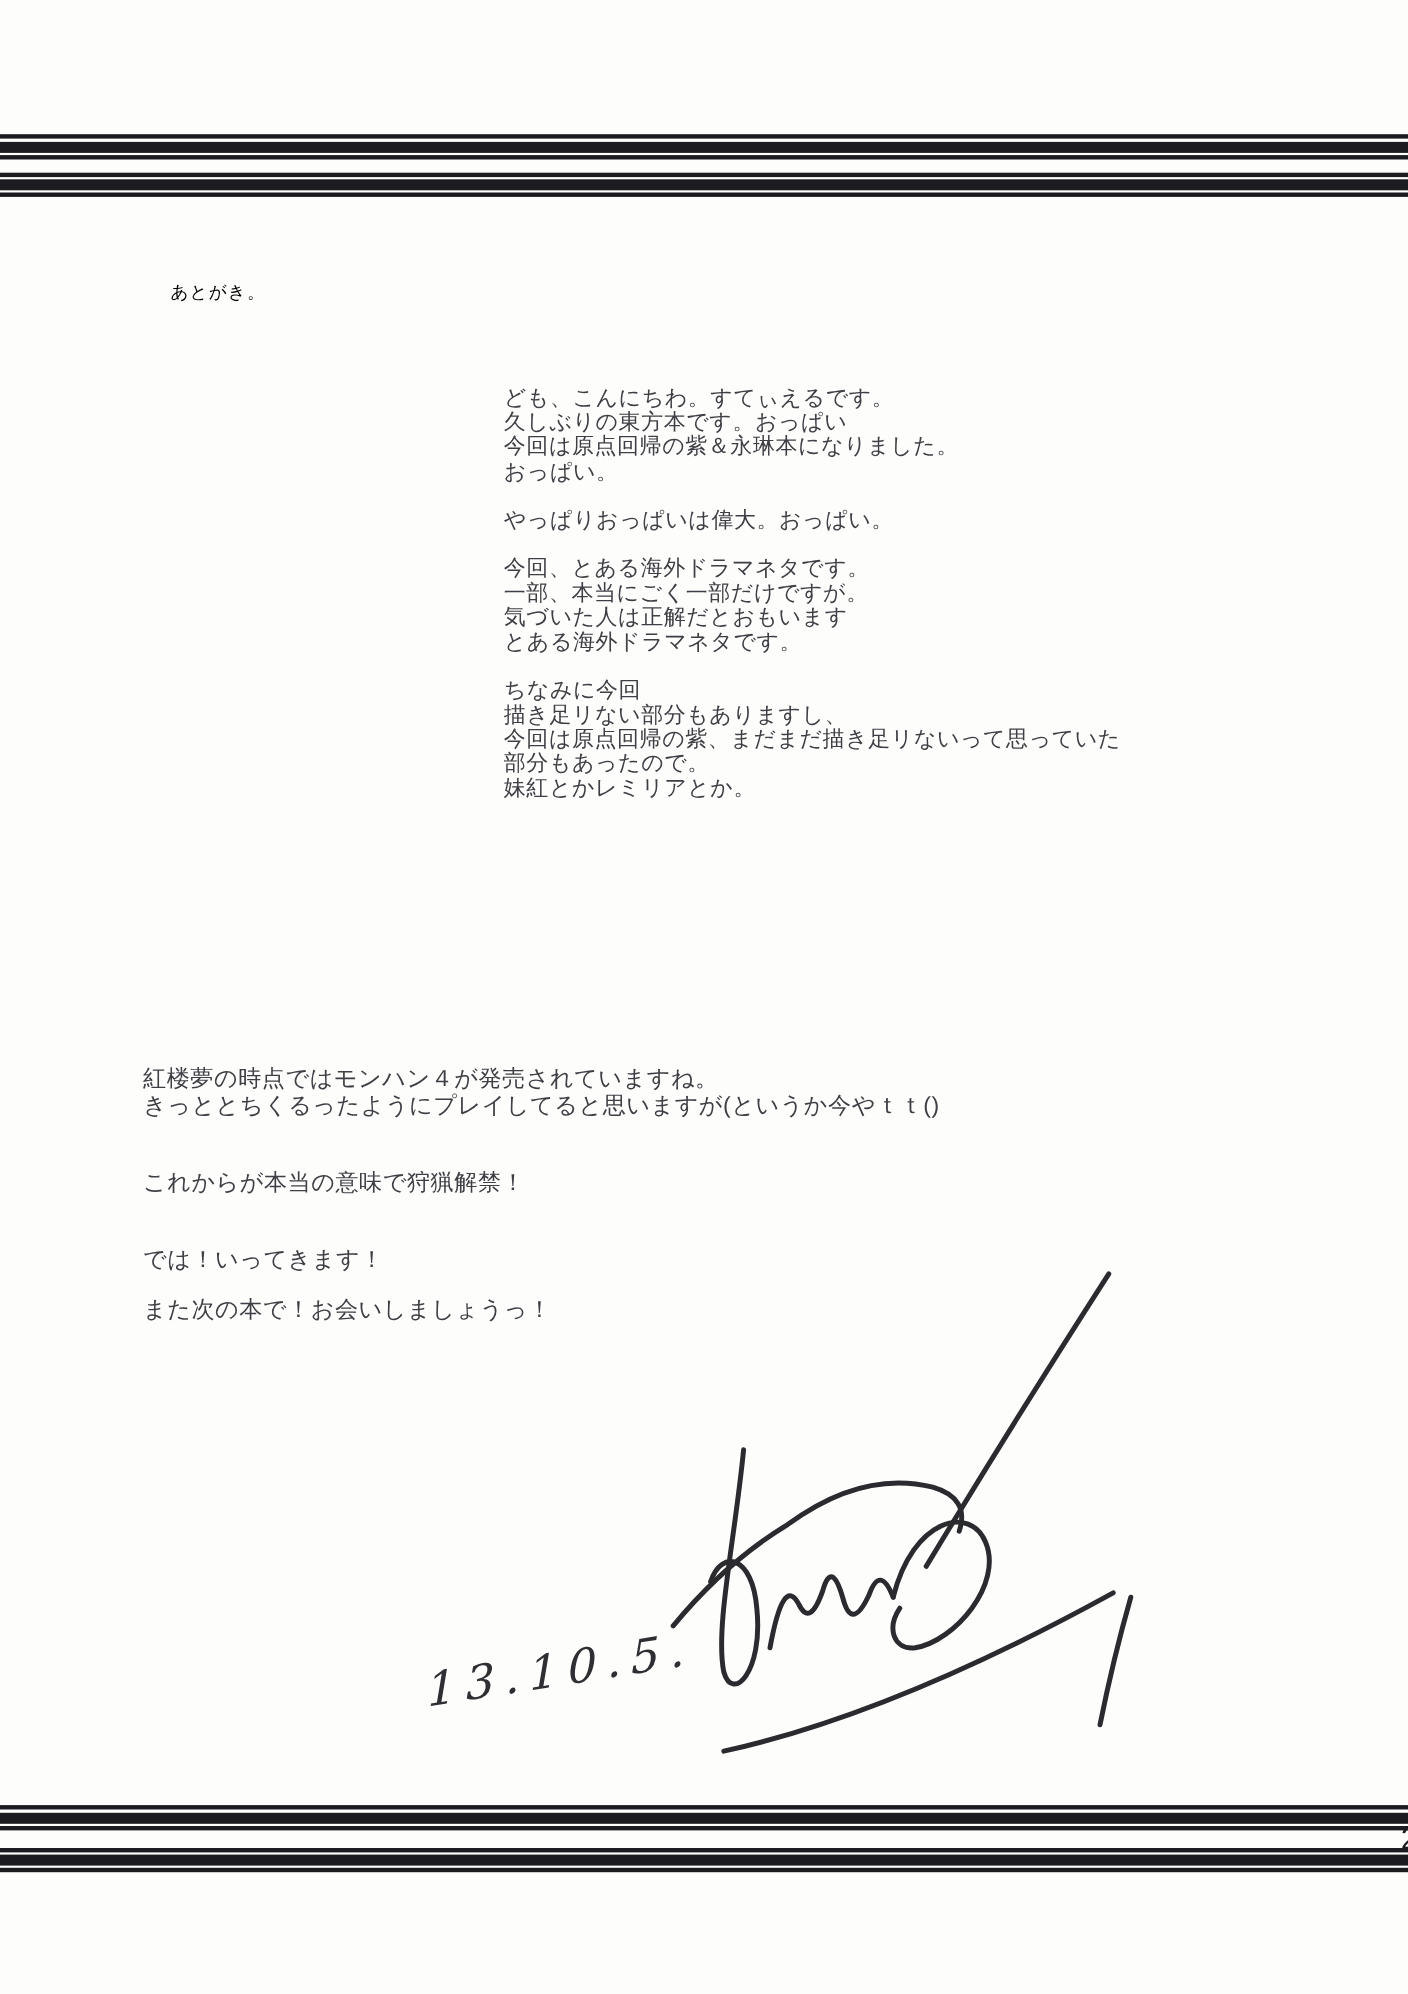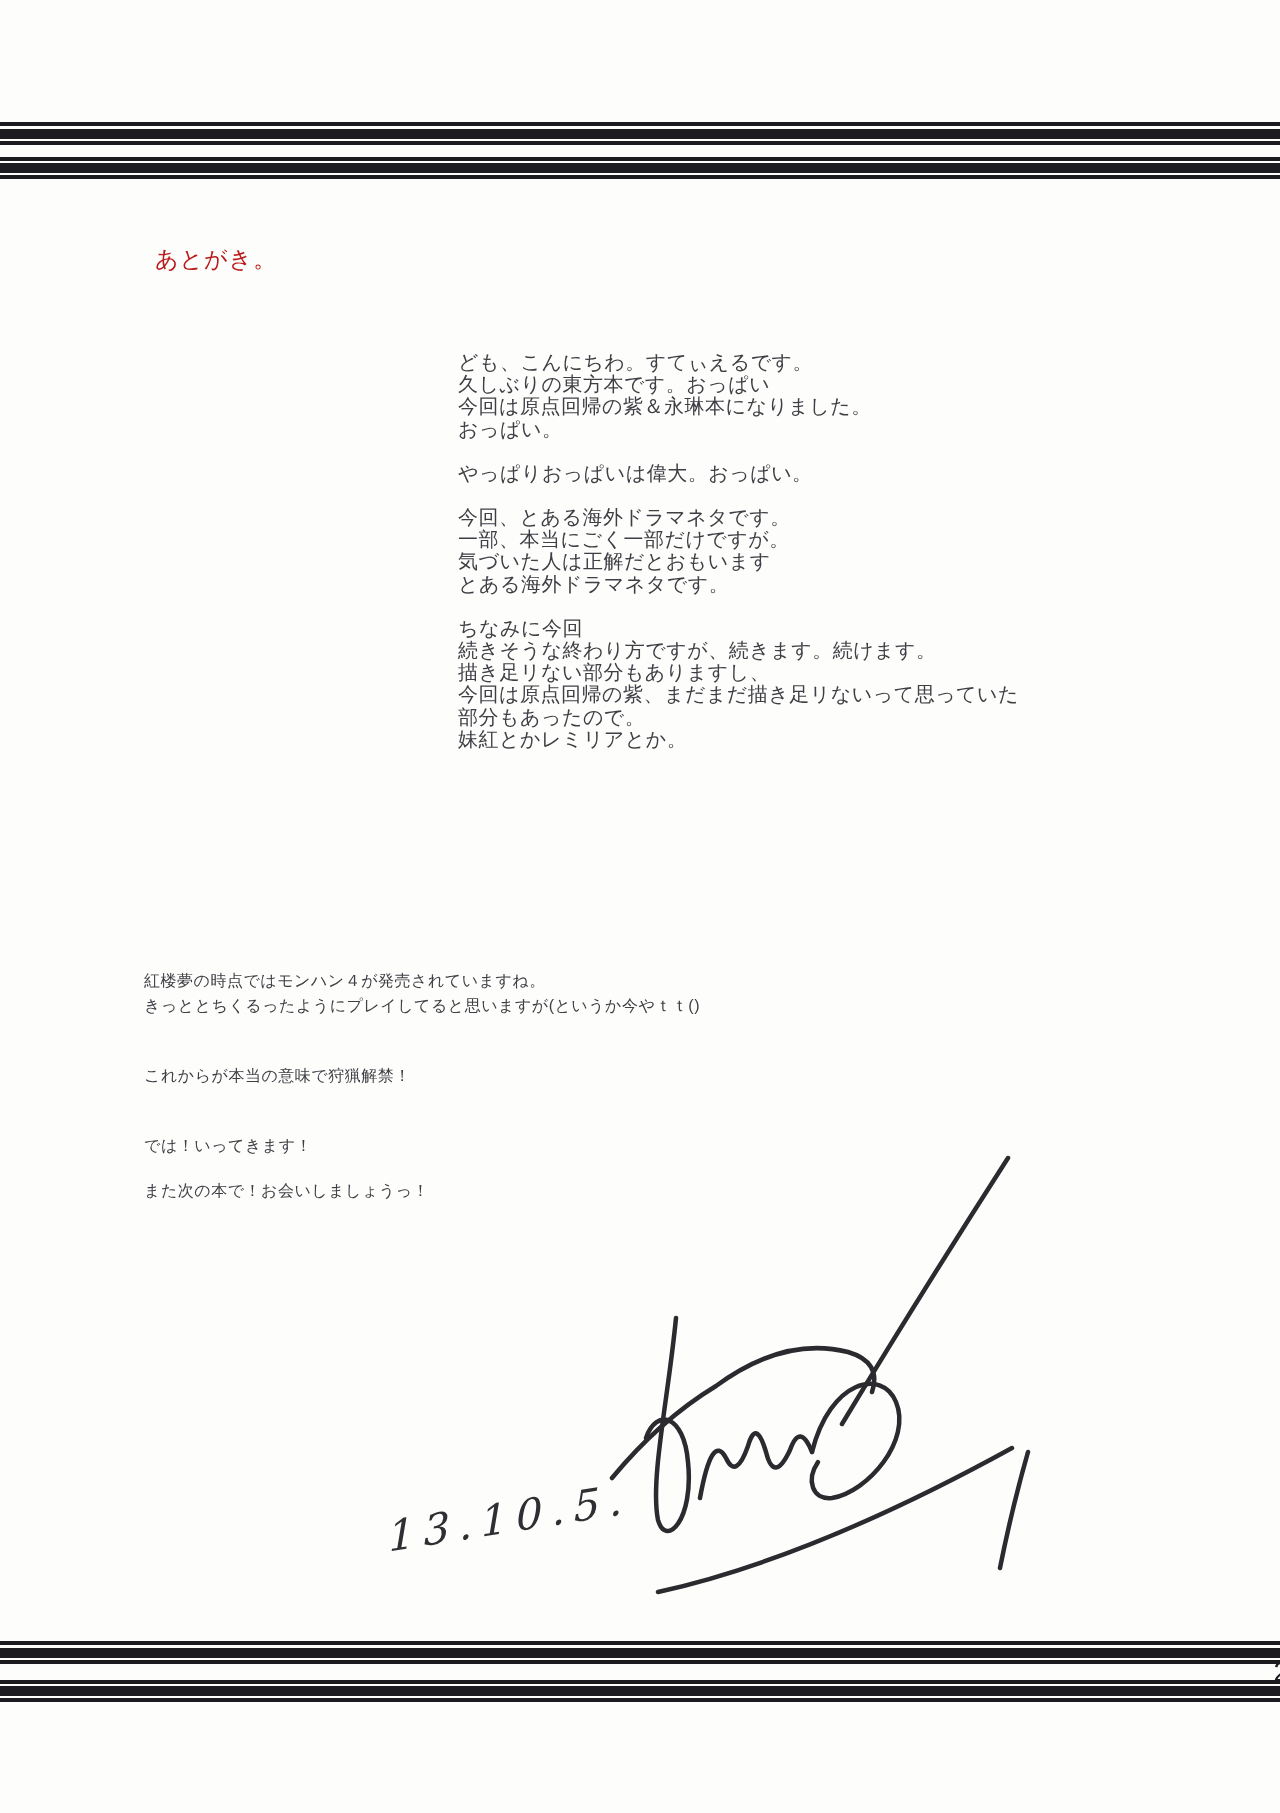--- a/index.html
+++ b/index.html
@@ -19,32 +19,32 @@
   .rg-a .rule-thin:first-child{margin-bottom:3px;}
   .rg-a .rule-thick{margin-bottom:2px;}
   .rg-b .rule-thin:first-child{margin-bottom:2px;}
   .rg-b .rule-thick{margin-bottom:2px;}
   .top-1{top:122px;}
   .top-2{top:157px;}
   .bot-1{top:1641px;}
   .bot-2{top:1680px;}
 
   .heading{
-    position:absolute;left:155px;top:244px;
-    font-size:23px;letter-spacing:1px;color:#b91c1c;
+    position:absolute;left:155px;top:256px;
+    font-size:16px;letter-spacing:1px;color:#000000;
   }
   .block1{
     position:absolute;left:458px;top:351px;
     font-size:20px;line-height:22.2px;letter-spacing:0.5px;
     white-space:nowrap;
   }
   .block1 p{margin:0 0 22px 0;}
   .block2{
-    position:absolute;left:144px;top:968px;
-    font-size:16px;line-height:25px;letter-spacing:0.5px;
+    position:absolute;left:130px;top:968px;
+    font-size:21px;line-height:25px;letter-spacing:0.5px;
     white-space:nowrap;
   }
   .block2 p{margin:0;}
   .mb45{margin-bottom:45px !important;}
   .mb20{margin-bottom:20px !important;}
 
   .signature{
     position:absolute;left:600px;top:1140px;width:440px;height:470px;
   }
   .signature svg{display:block;width:100%;height:100%;}
@@ -95,21 +95,20 @@
       <span style="display:block">やっぱりおっぱいは偉大。おっぱい。</span>
     </p>
     <p>
       <span style="display:block">今回、とある海外ドラマネタです。</span>
       <span style="display:block">一部、本当にごく一部だけですが。</span>
       <span style="display:block">気づいた人は正解だとおもいます</span>
       <span style="display:block">とある海外ドラマネタです。</span>
     </p>
     <p>
       <span style="display:block">ちなみに今回</span>
-      <span style="display:block">続きそうな終わり方ですが、続きます。続けます。</span>
       <span style="display:block">描き足リない部分もありますし、</span>
       <span style="display:block">今回は原点回帰の紫、まだまだ描き足リないって思っていた</span>
       <span style="display:block">部分もあったので。</span>
       <span style="display:block">妹紅とかレミリアとか。</span>
     </p>
   </div>
 
   <div class="block2">
     <p class="mb45">
       <span style="display:block">紅楼夢の時点ではモンハン４が発売されていますね。</span>

